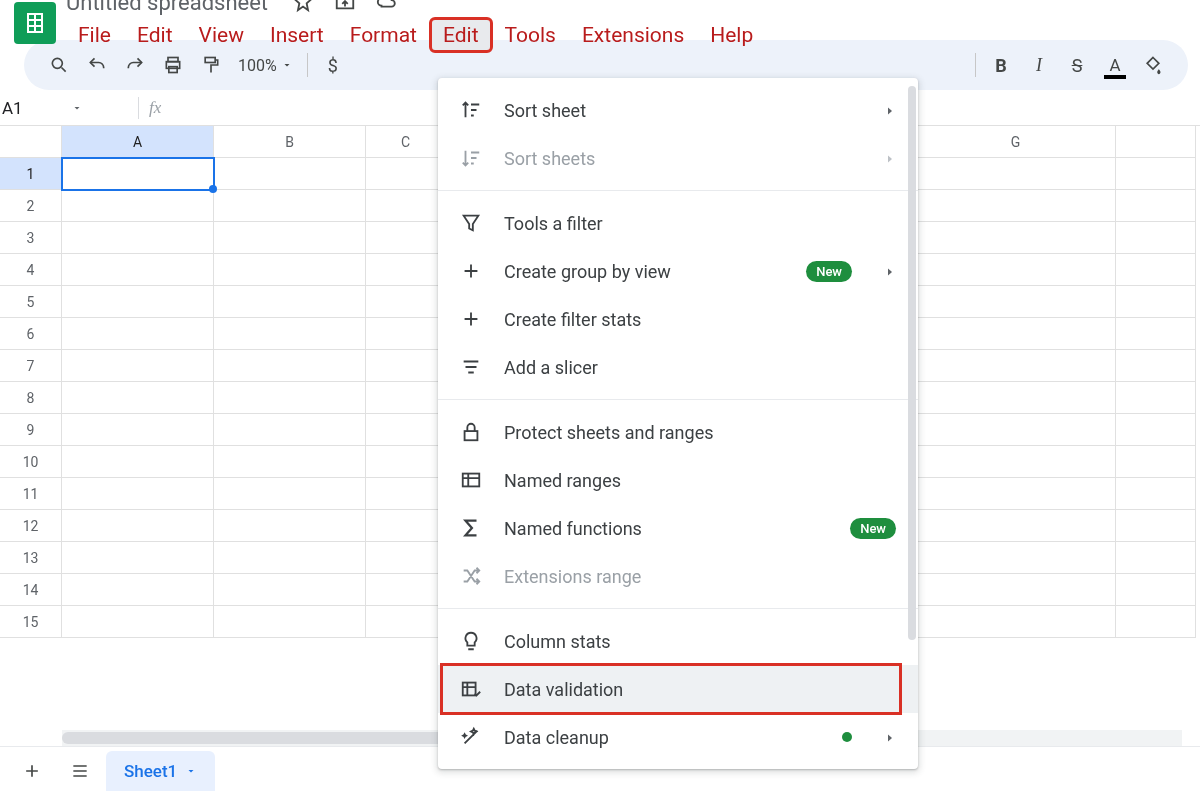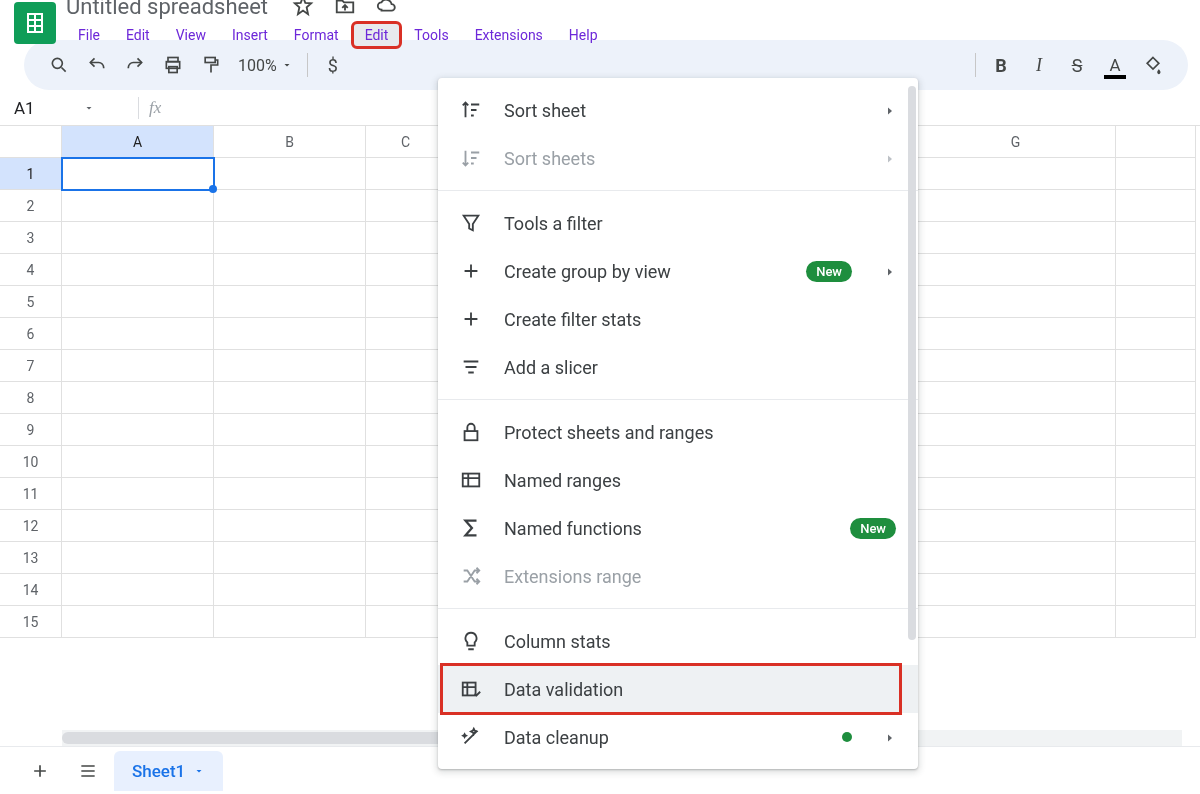--- a/index.html
+++ b/index.html
@@ -8,35 +8,35 @@
   
   .title-row { display: flex; align-items: center; height: 40px; padding: 6px 14px 0; }
   .logo { width: 42px; height: 42px; background: #0f9d58; border-radius: 4px; position: relative; margin-right: 10px; display:flex;align-items:center;justify-content:center;}
   .logo svg { width: 24px; height: 24px; }
   .doc-title { font-size: 22px; color:#5f6368; font-weight:400; margin-right: 14px; }
   .title-icon { width: 22px; height: 22px; margin: 0 10px; color:#444746; display:flex;align-items:center;justify-content:center;}
   .title-icon svg{width:100%;height:100%;}
 
   
   .menu-bar { display:flex; align-items:center; padding: 4px 0 6px; margin-left: 78px; gap: 2px;}
-  .menu-item { font-size: 14px; padding: 4px 12px; border-radius: 4px; cursor:pointer; color:#6d28d9;}
+  .menu-item { font-size: 21px; padding: 4px 12px; border-radius: 4px; cursor:pointer; color:#b91c1c;}
   .menu-item.active { background:#e8eaed; outline:3px solid #d93025; outline-offset:-1px;}
   
   
   .toolbar-wrap{padding:0 12px 0 24px;}
   .toolbar { height: 50px; background:#edf2fa; border-radius: 40px; display:flex; align-items:center; padding: 0 18px; gap:4px; }
   .tbtn { width:34px; height:34px; display:flex;align-items:center;justify-content:center; border-radius:6px; color:#444746; cursor:pointer;}
   .tbtn svg{width:20px;height:20px;}
   .tsep{width:1px;height:24px;background:#c7c7c7;margin:0 4px;}
   .zoom{font-size:16px;color:#444746;display:flex;align-items:center;gap:4px;padding:0 6px;}
   .spacer{flex:1;}
 
   
   .fx-row{display:flex;align-items:center;height:36px;border-bottom:1px solid #e0e0e0;}
-  .namebox{width:128px;font-size:17px;padding-left:14px;display:flex;align-items:center;gap:48px;color:#202124;}
+  .namebox{width:128px;font-size:17px;padding-left:2px;display:flex;align-items:center;gap:48px;color:#202124;}
   .namebox .dd{color:#5f6368;}
   .fx-sep{width:1px;height:22px;background:#dadce0;margin:0 10px;}
   .fx-icon{color:#9aa0a6;font-style:italic;font-family:serif;font-size:17px;}
 
   
   .grid{position:relative;}
   .col-headers{display:flex;height:32px;}
   .corner{width:62px;border-right:1px solid #e0e0e0;border-bottom:1px solid #e0e0e0;background:#fff;}
   .ch{width:152px;border-right:1px solid #e0e0e0;border-bottom:1px solid #e0e0e0;display:flex;align-items:center;justify-content:center;font-size:14px;color:#5f6368;background:#fff;}
   .ch.sel{background:#d3e3fd;color:#1f1f1f;}
@@ -61,21 +61,21 @@
   .dd-item .sub svg{width:12px;height:12px;}
   .dd-item.disabled .sub{color:#bdc1c6;}
   .dd-sep{height:1px;background:#e8eaed;margin:8px 0;}
   .badge{background:#1e8e3e;color:#fff;font-size:13px;font-weight:500;padding:3px 10px;border-radius:12px;margin-left:auto;}
   .badge + .sub{margin-left:10px;}
   .dot-green{width:10px;height:10px;border-radius:50%;background:#1e8e3e;margin-left:auto;}
   .dot-green + .sub{margin-left:10px;}
   .highlight-box{position:absolute;border:3px solid #d93025;pointer-events:none;}
 
   
-  .sheet-bar{position:absolute;bottom:0;left:0;right:0;height:48px;display:flex;align-items:center;padding:0 18px;gap:4px;background:#fff;border-top:1px solid #e8eaed;}
+  .sheet-bar{position:absolute;bottom:0;left:0;right:0;height:48px;display:flex;align-items:center;padding:0 10px;gap:4px;background:#fff;border-top:1px solid #e8eaed;}
   .sb-btn{width:44px;height:44px;display:flex;align-items:center;justify-content:center;color:#444746;border-radius:6px;cursor:pointer;}
   .sb-btn svg{width:20px;height:20px;}
   .sheet-tab{background:#e8f0fe;color:#1a73e8;font-weight:500;font-size:17px;padding:10px 18px;border-radius:6px 6px 0 0;display:flex;align-items:center;gap:8px;cursor:pointer;}
   .sheet-tab .dd{color:#1a73e8;}
 
   
   .hscroll{position:absolute;bottom:48px;left:62px;right:18px;height:16px;background:#f1f3f4;}
   .hthumb{position:absolute;left:0;top:2px;height:12px;width:38%;background:#dadce0;border-radius:6px;}
 </style>
 </head>

